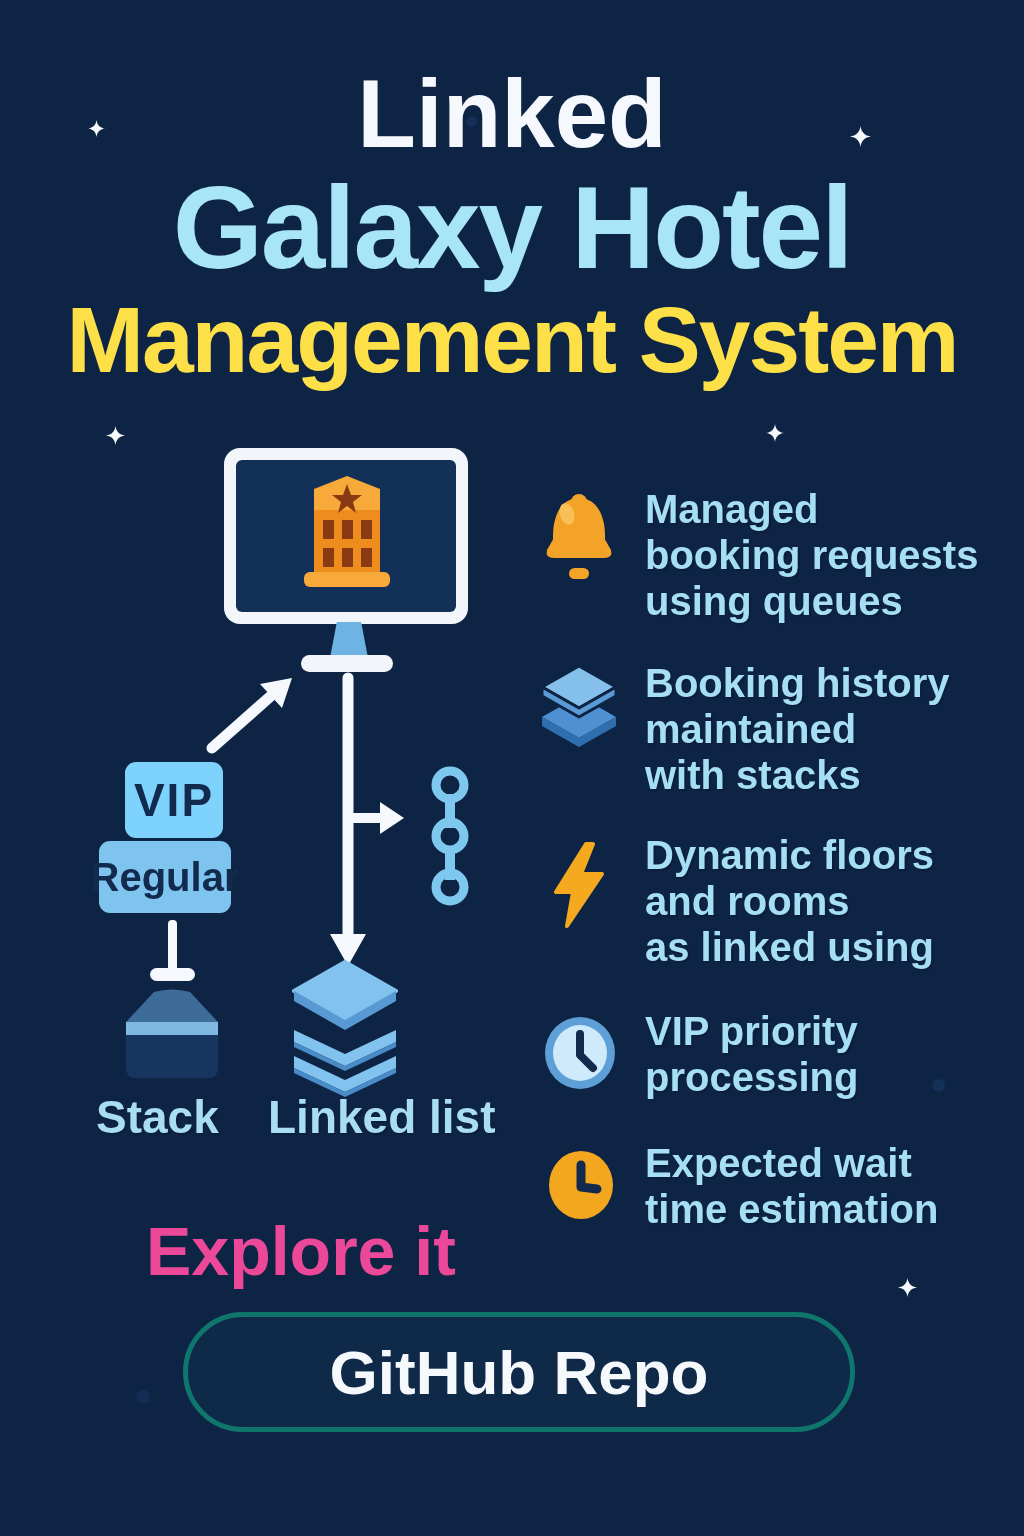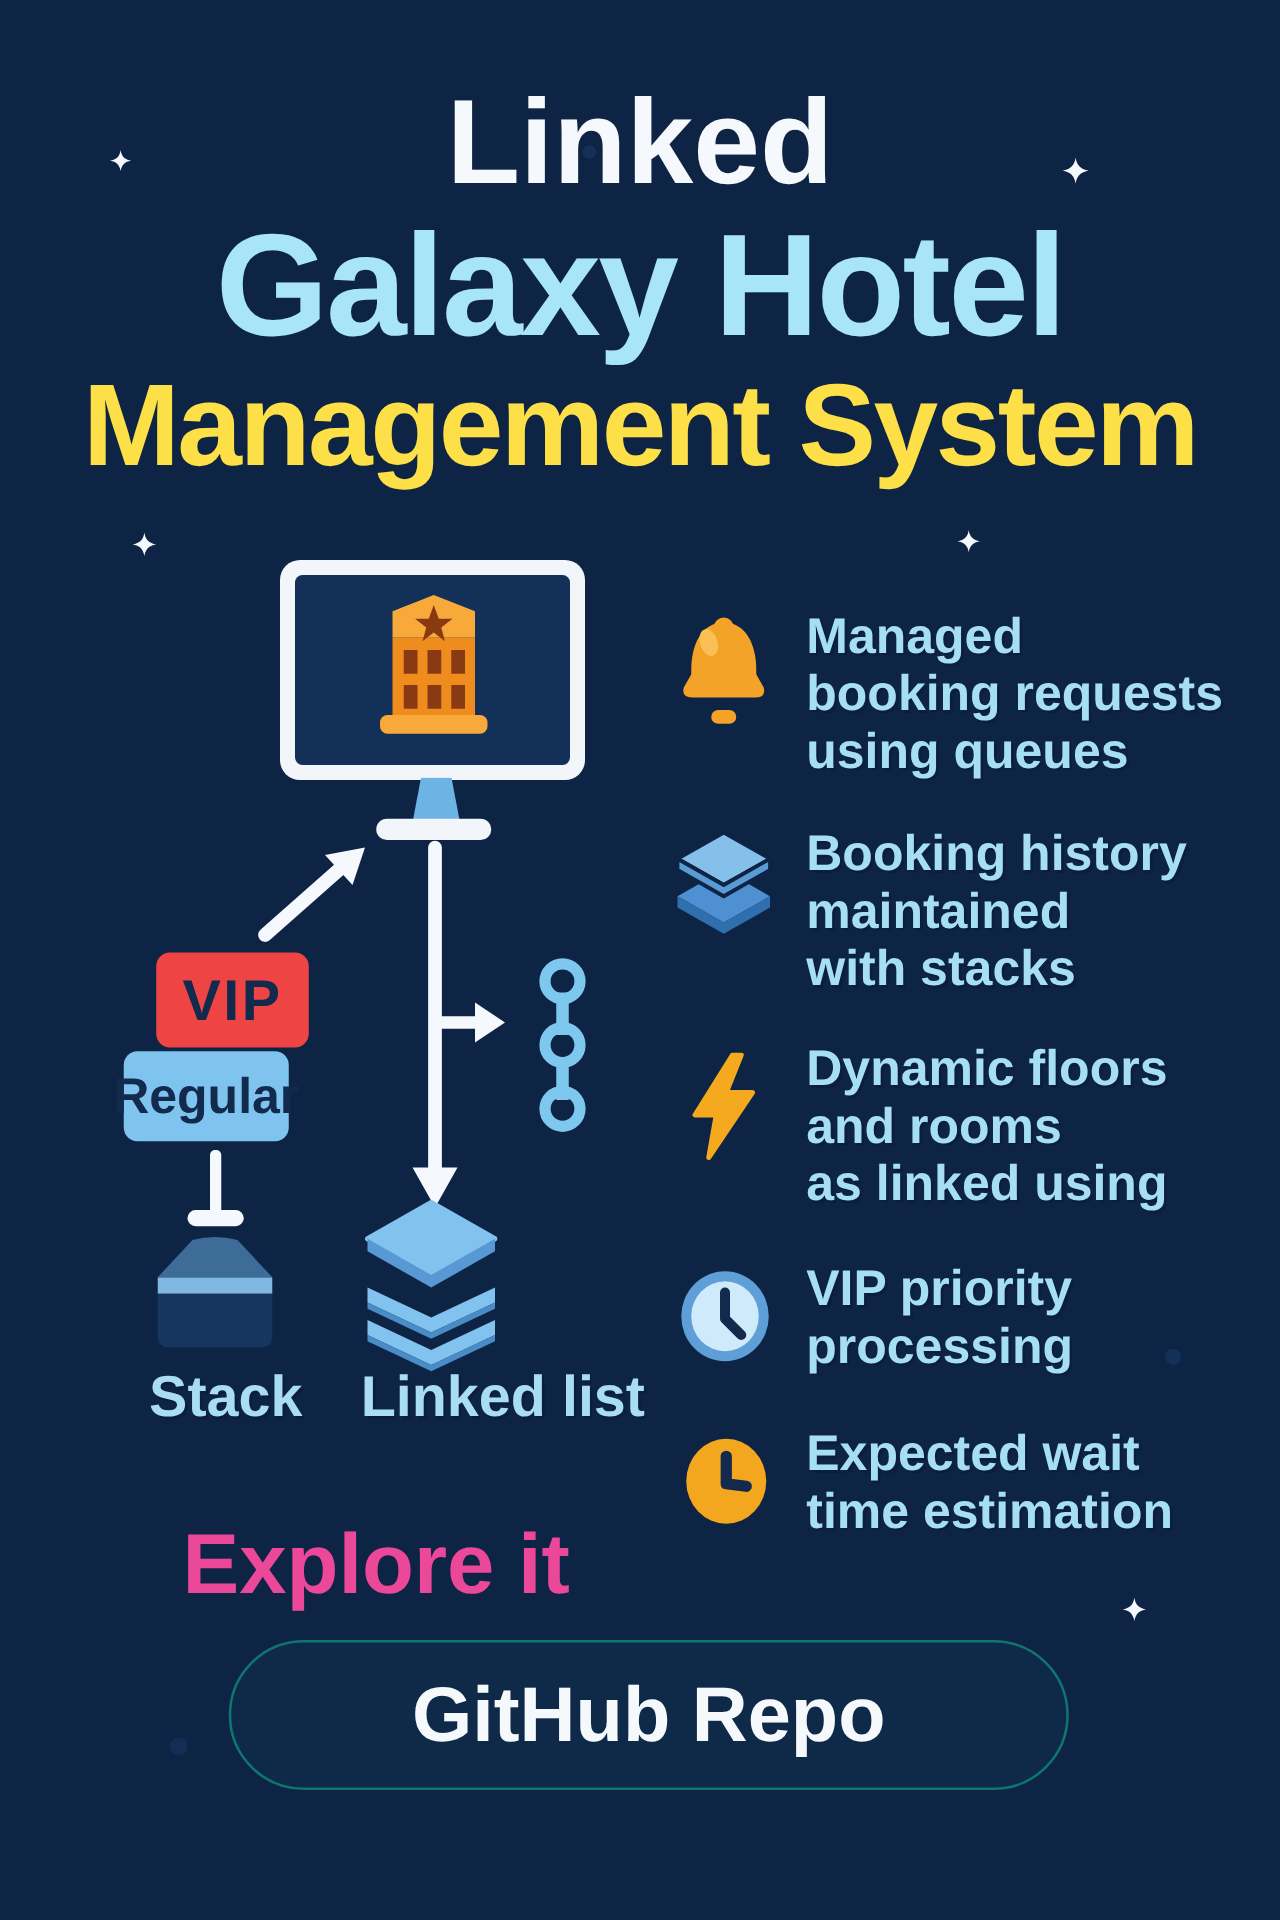--- a/index.html
+++ b/index.html
@@ -16,39 +16,39 @@
   .title-3{top:294px;font-size:93px;color:#fde047;letter-spacing:-2px;}
   
   .monitor-frame{position:absolute;left:224px;top:448px;width:244px;height:176px;
     background:#f2f6fa;border-radius:16px;}
   .monitor-screen{position:absolute;left:12px;top:12px;width:220px;height:152px;
     background:#133158;border-radius:6px;}
   .monitor-stand{position:absolute;left:330px;top:622px;width:38px;height:36px;background:#6db3e3;
     clip-path:polygon(18% 0,82% 0,100% 100%,0 100%);}
   .monitor-base{position:absolute;left:301px;top:655px;width:92px;height:17px;background:#f2f6fa;border-radius:9px;}
   
-  .vip-box{position:absolute;left:125px;top:762px;width:122px;height:76px;background:#ef4444;border-radius:11px;
+  .vip-box{position:absolute;left:125px;top:762px;width:98px;height:76px;background:#7dd3fc;border-radius:11px;
     display:flex;align-items:center;justify-content:center;font-size:46px;font-weight:bold;color:#122a4e;letter-spacing:2px;}
   .regular-box{position:absolute;left:99px;top:841px;width:132px;height:72px;background:#7fc4ee;border-radius:11px;
     display:flex;align-items:center;justify-content:center;font-size:40px;font-weight:bold;color:#122a4e;}
   
   .push-line{position:absolute;left:168px;top:920px;width:9px;height:54px;background:#f5f8fc;border-radius:4px;}
   .push-bar{position:absolute;left:150px;top:968px;width:45px;height:13px;background:#f5f8fc;border-radius:7px;}
   
-  .diagram-label{position:absolute;font-size:46px;font-weight:bold;color:#a8ddf2;text-align:right;
+  .diagram-label{position:absolute;font-size:46px;font-weight:bold;color:#a8ddf2;text-align:left;
     text-shadow:2px 2px 0 rgba(9,24,48,.45);}
   .label-stack{left:96px;top:1090px;width:146px;}
   .label-linked{left:268px;top:1090px;width:248px;}
   
   .feature-text{position:absolute;left:645px;font-size:40px;font-weight:bold;color:#a6dff3;line-height:46px;
     text-shadow:2px 2px 0 rgba(9,24,48,.45);white-space:nowrap;}
   
   .explore{position:absolute;left:146px;top:1212px;font-size:68px;font-weight:bold;color:#ec4899;}
   .repo-btn{position:absolute;left:183px;top:1312px;width:672px;height:120px;box-sizing:border-box;
-    border:2px solid #0f766e;border-radius:60px;background:#0f2949;
+    border:5px solid #0f766e;border-radius:60px;background:#0f2949;
     display:flex;align-items:center;justify-content:center;
     font-size:62px;font-weight:bold;color:#f6f9fc;cursor:pointer;}
   svg{display:block;}
 </style>
 </head>
 <body>
 
 <div class="poster">
 
   <svg class="abs" style="left:88px;top:120px" width="17" height="17" viewBox="0 0 20 20">

